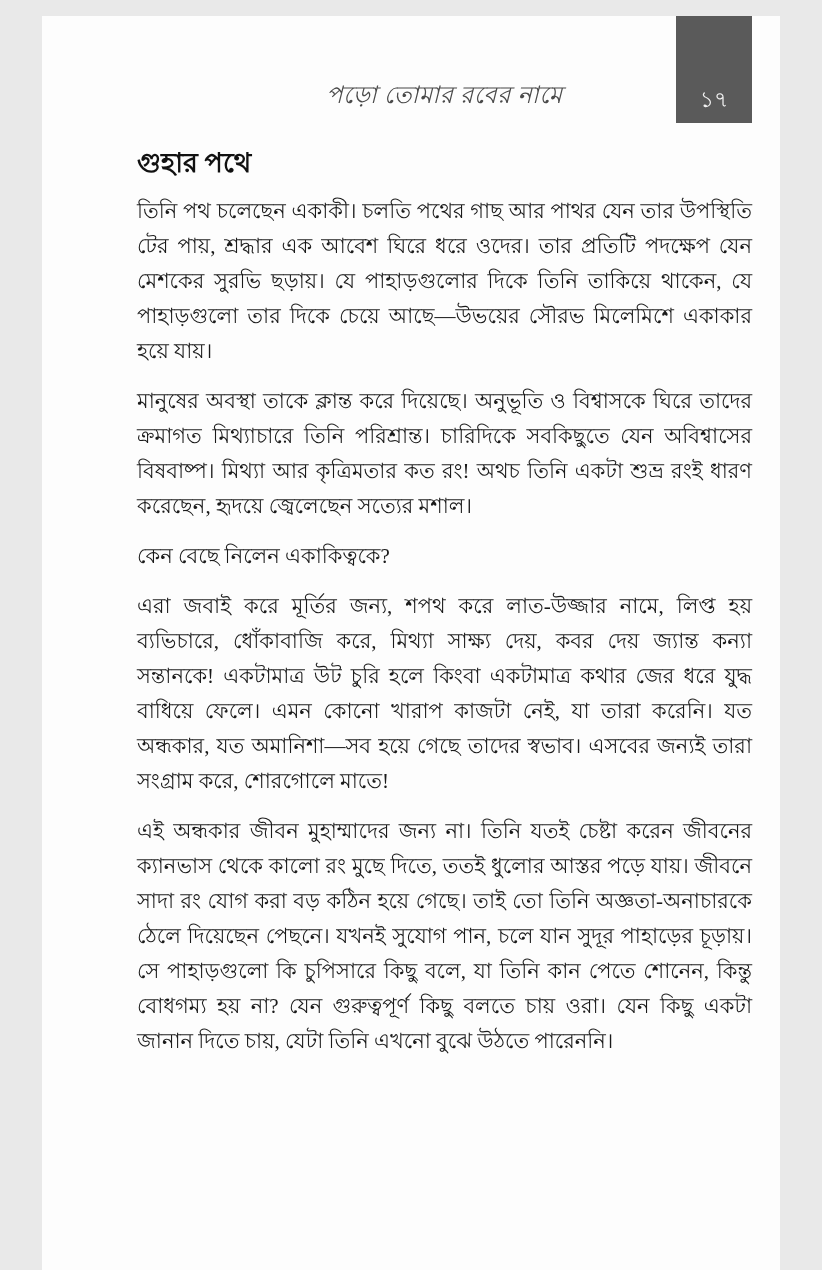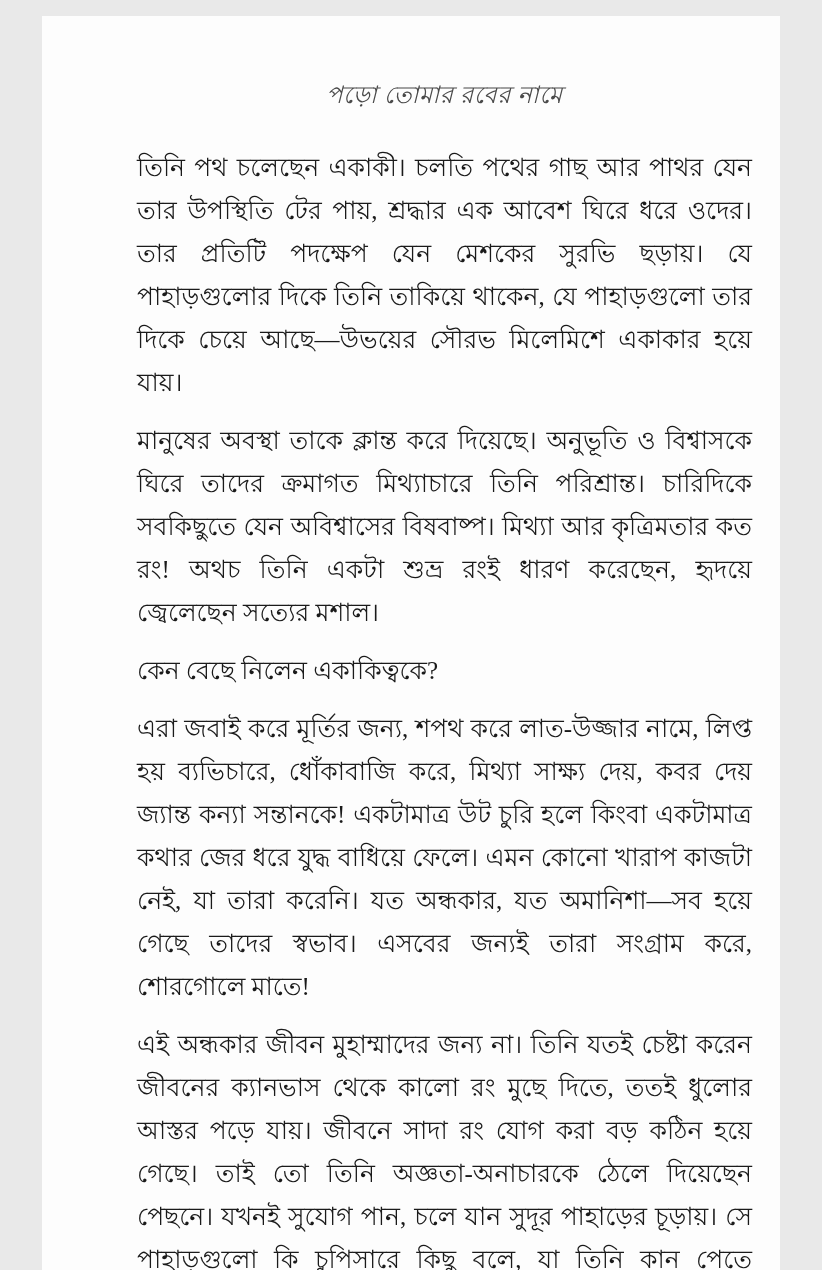--- a/index.html
+++ b/index.html
@@ -55,38 +55,42 @@
   }
   .section-title {
     font-size: 27px;
     font-weight: bold;
     margin: 0 0 14px 0;
     line-height: 34px;
     color: #111111;
   }
   .body-text p {
     margin: 0 0 15px 0;
-    font-size: 25px;
-    line-height: 43px;
+    font-size: 21px;
+    line-height: 35px;
     text-align: justify;
     text-justify: inter-word;
   }
   .body-text p:last-child {
     margin-bottom: 0;
   }
 </style>
 </head>
 <body>
 
 <div class="page">
 
   <div class="running-title">পড়ো তোমার রবের নামে</div>
 
+  <div class="folio-box">
+    <span class="folio-number">১৭</span>
+  </div>
 
   <div class="content">
+    <h2 class="section-title">গুহার পথে</h2>
 
     <div class="body-text">
       <p>তিনি পথ চলেছেন একাকী। চলতি পথের গাছ আর পাথর যেন তার উপস্থিতি টের পায়, শ্রদ্ধার এক আবেশ ঘিরে ধরে ওদের। তার প্রতিটি পদক্ষেপ যেন মেশকের সুরভি ছড়ায়। যে পাহাড়গুলোর দিকে তিনি তাকিয়ে থাকেন, যে পাহাড়গুলো তার দিকে চেয়ে আছে—উভয়ের সৌরভ মিলেমিশে একাকার হয়ে যায়।</p>
       <p>মানুষের অবস্থা তাকে ক্লান্ত করে দিয়েছে। অনুভূতি ও বিশ্বাসকে ঘিরে তাদের ক্রমাগত মিথ্যাচারে তিনি পরিশ্রান্ত। চারিদিকে সবকিছুতে যেন অবিশ্বাসের বিষবাষ্প। মিথ্যা আর কৃত্রিমতার কত রং! অথচ তিনি একটা শুভ্র রংই ধারণ করেছেন, হৃদয়ে জ্বেলেছেন সত্যের মশাল।</p>
       <p>কেন বেছে নিলেন একাকিত্বকে?</p>
       <p>এরা জবাই করে মূর্তির জন্য, শপথ করে লাত-উজ্জার নামে, লিপ্ত হয় ব্যভিচারে, ধোঁকাবাজি করে, মিথ্যা সাক্ষ্য দেয়, কবর দেয় জ্যান্ত কন্যা সন্তানকে! একটামাত্র উট চুরি হলে কিংবা একটামাত্র কথার জের ধরে যুদ্ধ বাধিয়ে ফেলে। এমন কোনো খারাপ কাজটা নেই, যা তারা করেনি। যত অন্ধকার, যত অমানিশা—সব হয়ে গেছে তাদের স্বভাব। এসবের জন্যই তারা সংগ্রাম করে, শোরগোলে মাতে!</p>
       <p>এই অন্ধকার জীবন মুহাম্মাদের জন্য না। তিনি যতই চেষ্টা করেন জীবনের ক্যানভাস থেকে কালো রং মুছে দিতে, ততই ধুলোর আস্তর পড়ে যায়। জীবনে সাদা রং যোগ করা বড় কঠিন হয়ে গেছে। তাই তো তিনি অজ্ঞতা-অনাচারকে ঠেলে দিয়েছেন পেছনে। যখনই সুযোগ পান, চলে যান সুদূর পাহাড়ের চূড়ায়। সে পাহাড়গুলো কি চুপিসারে কিছু বলে, যা তিনি কান পেতে শোনেন, কিন্তু বোধগম্য হয় না? যেন গুরুত্বপূর্ণ কিছু বলতে চায় ওরা। যেন কিছু একটা জানান দিতে চায়, যেটা তিনি এখনো বুঝে উঠতে পারেননি।</p>
 
     </div>
   </div>

